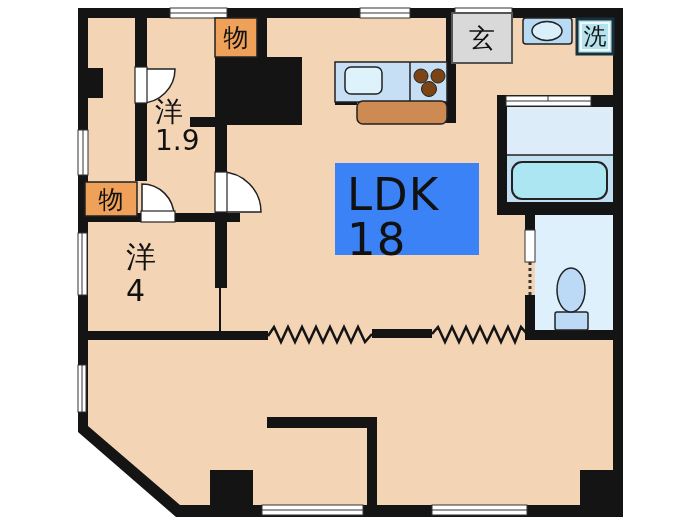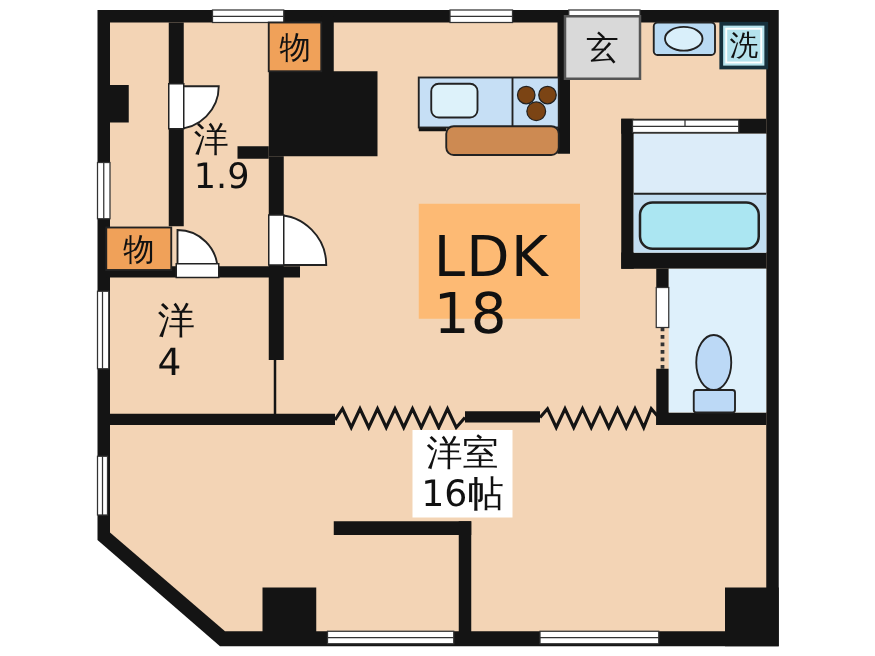--- a/index.html
+++ b/index.html
@@ -3,23 +3,23 @@
 <meta charset="utf-8">
 <style>
   html,body{margin:0;padding:0;background:#ffffff;}
   body{width:700px;height:525px;position:relative;overflow:hidden;
        font-family:"DejaVu Sans",sans-serif;color:#111;}
   #plan-wrap{position:absolute;left:0;top:0;width:700px;height:525px;}
   svg{position:absolute;left:0;top:0;}
   .lbl{position:absolute;color:#111;font-family:"DejaVu Sans",sans-serif;}
   .lbl span{display:block;}
   
-  #ldk-label{left:335px;top:163px;width:129px;height:92px;background:#fdba74;
+  #ldk-label{left:335px;top:163px;width:144px;height:92px;background:#3b82f6;
              font-size:45px;line-height:45px;padding-left:12px;box-sizing:border-box;
-             padding-top:20px;letter-spacing:1px;}
+             padding-top:9px;letter-spacing:1px;}
   #main-room-label{left:330px;top:344px;width:80px;height:70px;background:#fff;
              font-size:29px;line-height:33px;text-align:center;padding-top:2px;
              box-sizing:border-box;}
   #room35-label{left:155px;top:97px;font-size:28px;line-height:29px;}
   #room4-label{left:126px;top:240px;font-size:30px;line-height:34px;}
   .closet-lbl{font-size:25px;line-height:25px;display:flex;align-items:center;
               justify-content:center;}
   #closet-top-label{left:215px;top:18px;width:42px;height:39px;}
   #closet-left-label{left:85px;top:182px;width:52px;height:34px;}
   #entrance-label{left:452px;top:13px;width:60px;height:50px;font-size:26px;
@@ -130,24 +130,20 @@
 
   <polyline points="268,336 274,327 281,342 288,327 295,342 302,327 309,342 316,327 323,342 330,327 337,342 344,327 351,342 358,327 365,342 372,334" fill="none" stroke="#141414" stroke-width="2.5"></polyline>
   <polyline points="432,334 438,327 445,342 452,327 459,342 466,327 473,342 480,327 487,342 494,327 501,342 508,327 515,342 521,327 527,334" fill="none" stroke="#141414" stroke-width="2.5"></polyline>
 </svg>
 
 <div class="lbl" id="ldk-label">
   <span>LDK</span>
   <span>18</span>
 </div>
 
-<div class="lbl" id="main-room-label">
-  <span>洋室</span>
-  <span>16帖</span>
-</div>
 
 <div class="lbl" id="room35-label">
   <span>洋</span>
   <span>1.9</span>
 </div>
 
 <div class="lbl" id="room4-label">
   <span>洋</span>
   <span>4</span>
 </div>

